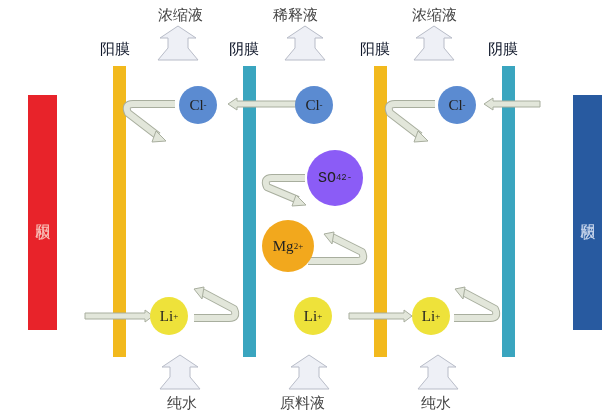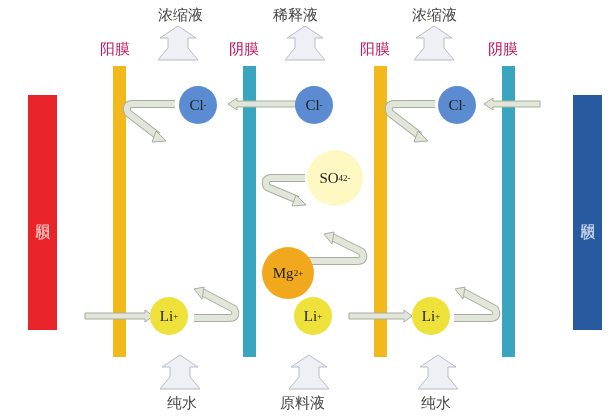--- a/index.html
+++ b/index.html
@@ -1,20 +1,20 @@
 <!DOCTYPE html>
 <html><head>
 <meta charset="utf-8">
 <style>
   html, body { margin:0; padding:0; background:#ffffff; }
   body { width:611px; height:420px; position:relative; overflow:hidden;
          font-family:"DejaVu Serif", serif; }
   .abs { position:absolute; }
   .label { font-size:15px; color:#444; white-space:nowrap; }
-  .mem-label { font-size:15px; color:#be185d; white-space:nowrap; }
+  .mem-label { font-size:15px; color:#0f172a; white-space:nowrap; }
   .electrode { display:flex; align-items:center; justify-content:center; }
   .electrode span { writing-mode:vertical-rl; font-size:15px; letter-spacing:1px; }
   .ion { border-radius:50%; display:flex; align-items:center; justify-content:center;
          font-family:"Liberation Serif", serif; color:#222; font-size:15px; }
   .ion sup { font-size:9px; vertical-align:super; line-height:0; }
   .ion sub { font-size:9px; vertical-align:sub; line-height:0; }
   svg { position:absolute; left:0; top:0; }
 </style>
 </head>
 <body>
@@ -99,26 +99,26 @@
     <sup>-</sup>
 </div>
 <div class="abs ion" style="left:295px;top:86px;width:38px;height:38px;background:#5b8bd1;">
   <span>Cl</span>
     <sup>-</sup>
 </div>
 <div class="abs ion" style="left:438px;top:86px;width:38px;height:38px;background:#5b8bd1;">
   <span>Cl</span>
     <sup>-</sup>
 </div>
-<div class="abs ion" style="left:307px;top:150px;width:56px;height:56px;background:#fef9c3;">
+<div class="abs ion" style="left:307px;top:150px;width:56px;height:56px;background:#8b5cf6;font-family:Liberation Mono, monospace;">
   <span>SO</span>
     <sub>4</sub>
     <sup>2-</sup>
 </div>
-<div class="abs ion" style="left:262px;top:247px;width:52px;height:52px;background:#f2a81d;">
+<div class="abs ion" style="left:262px;top:220px;width:52px;height:52px;background:#f2a81d;">
   <span>Mg</span>
     <sup>2+</sup>
 </div>
 <div class="abs ion" style="left:150px;top:297px;width:38px;height:38px;background:#eee23a;">
   <span>Li</span>
     <sup>+</sup>
 </div>
 <div class="abs ion" style="left:294px;top:297px;width:38px;height:38px;background:#eee23a;">
   <span>Li</span>
     <sup>+</sup>

